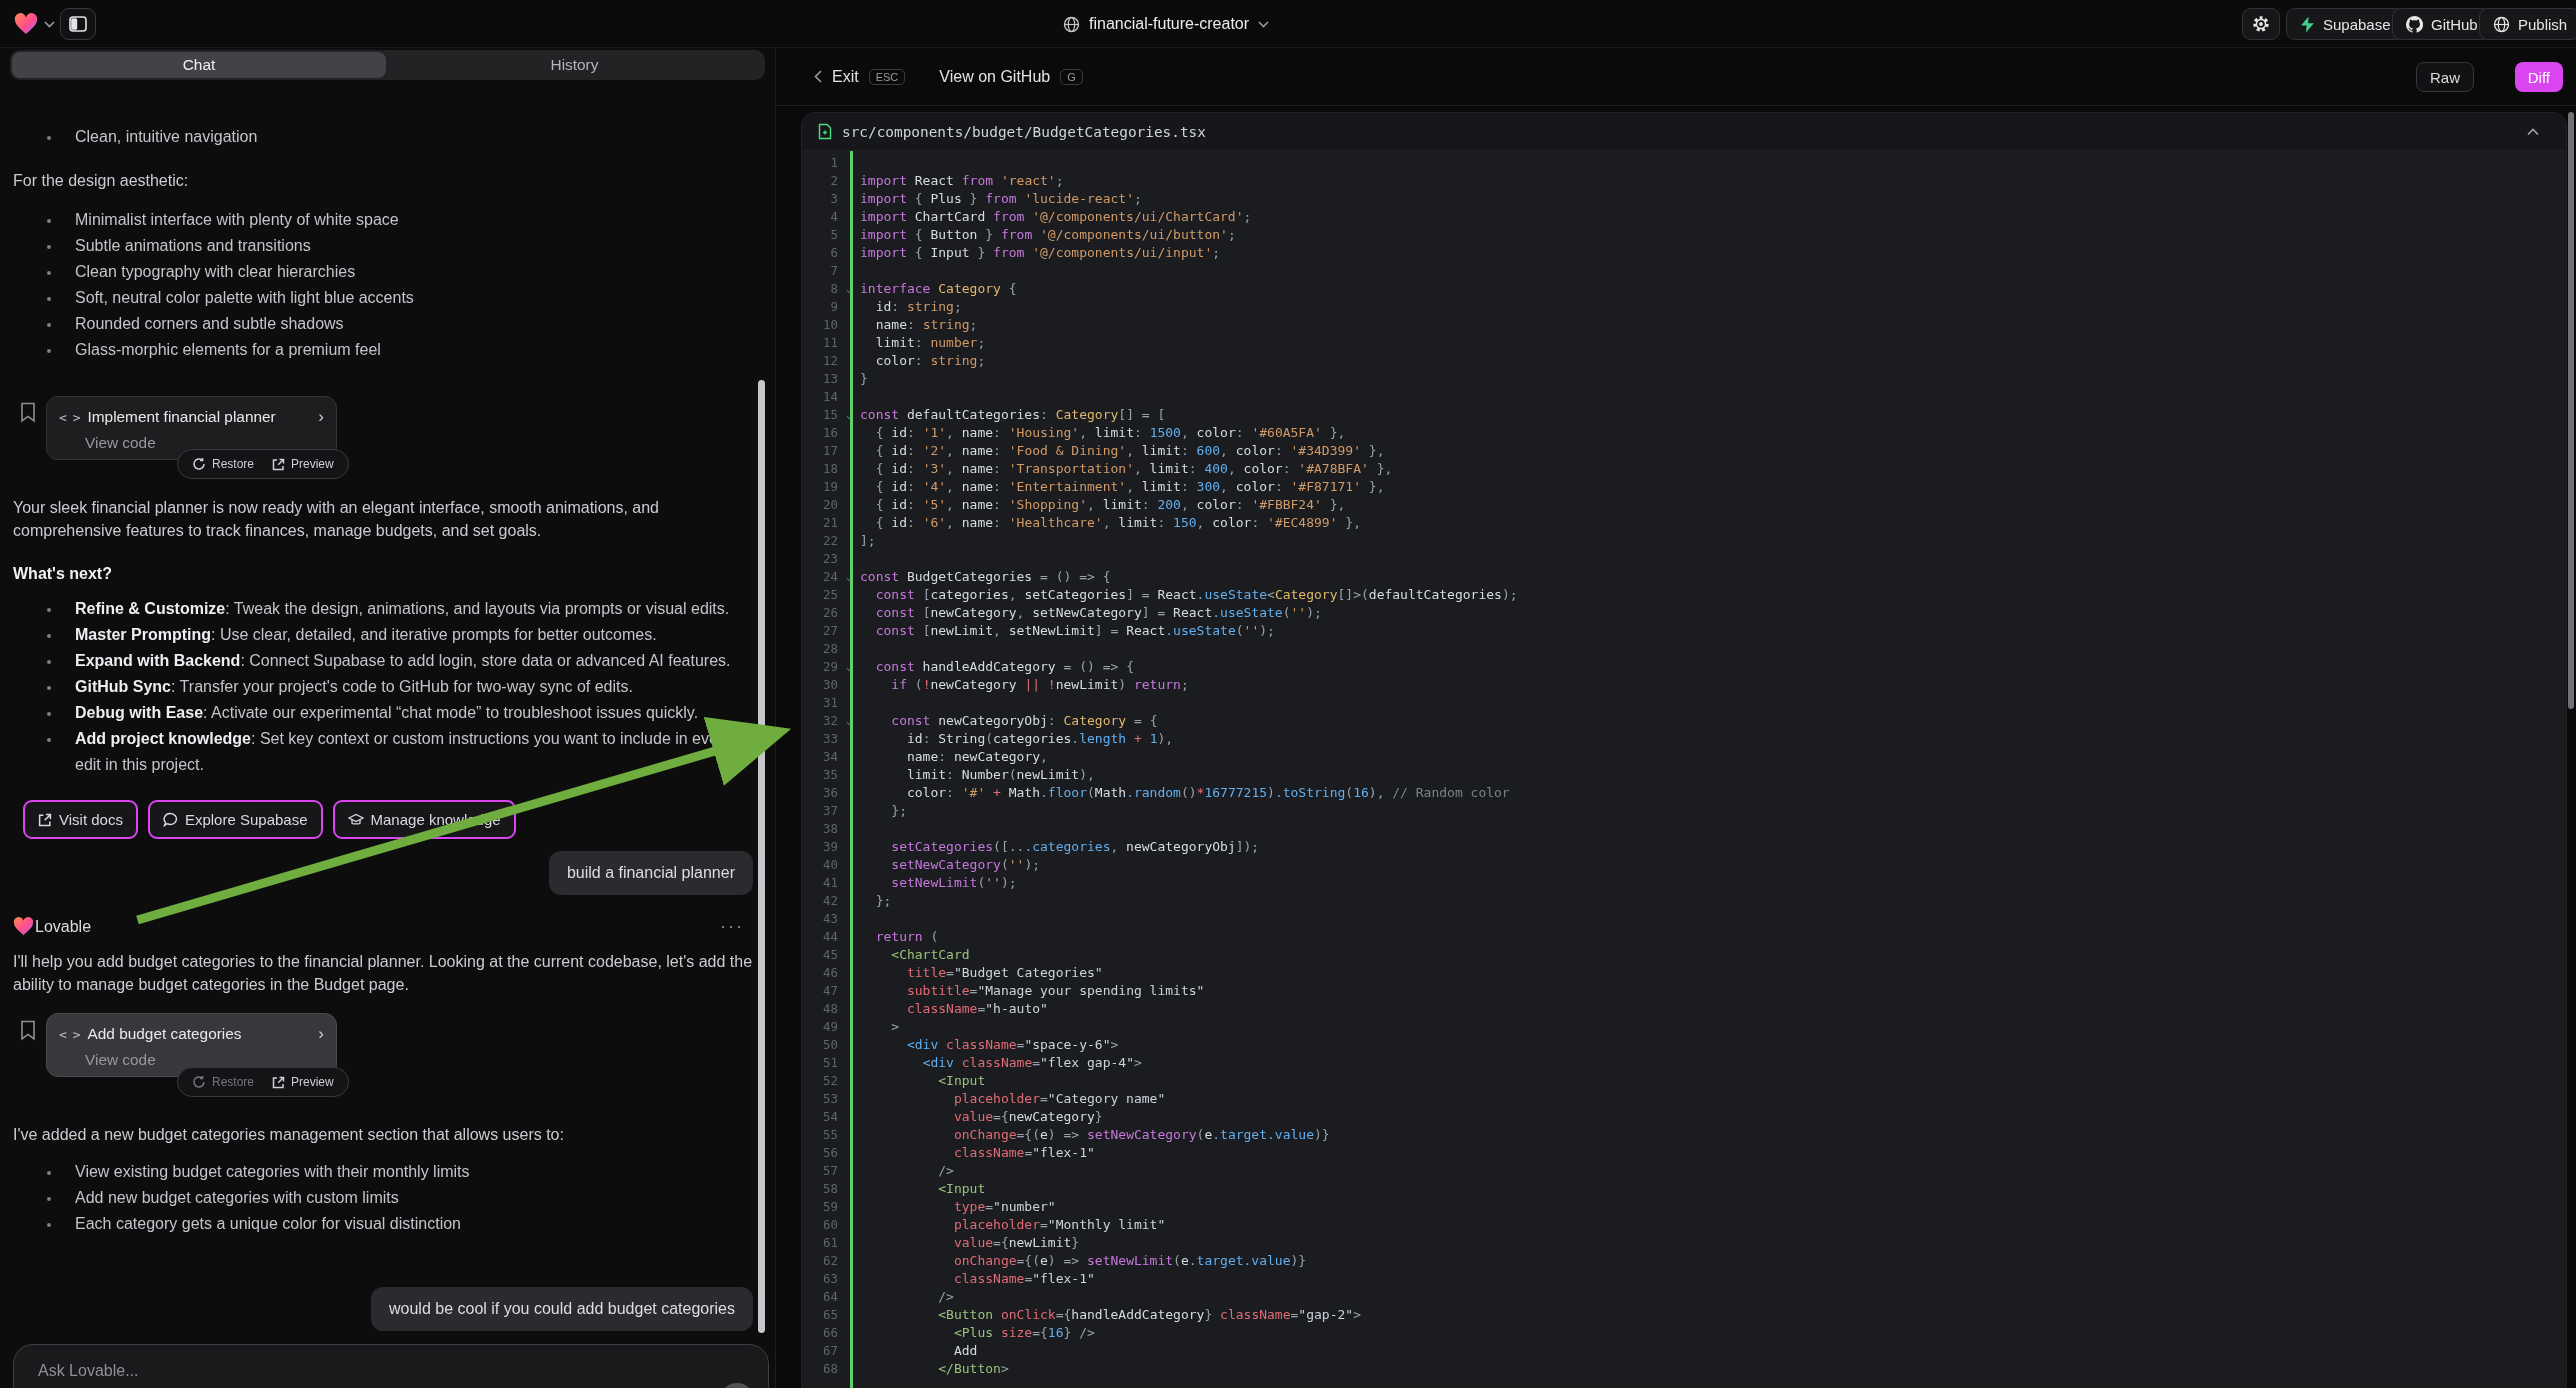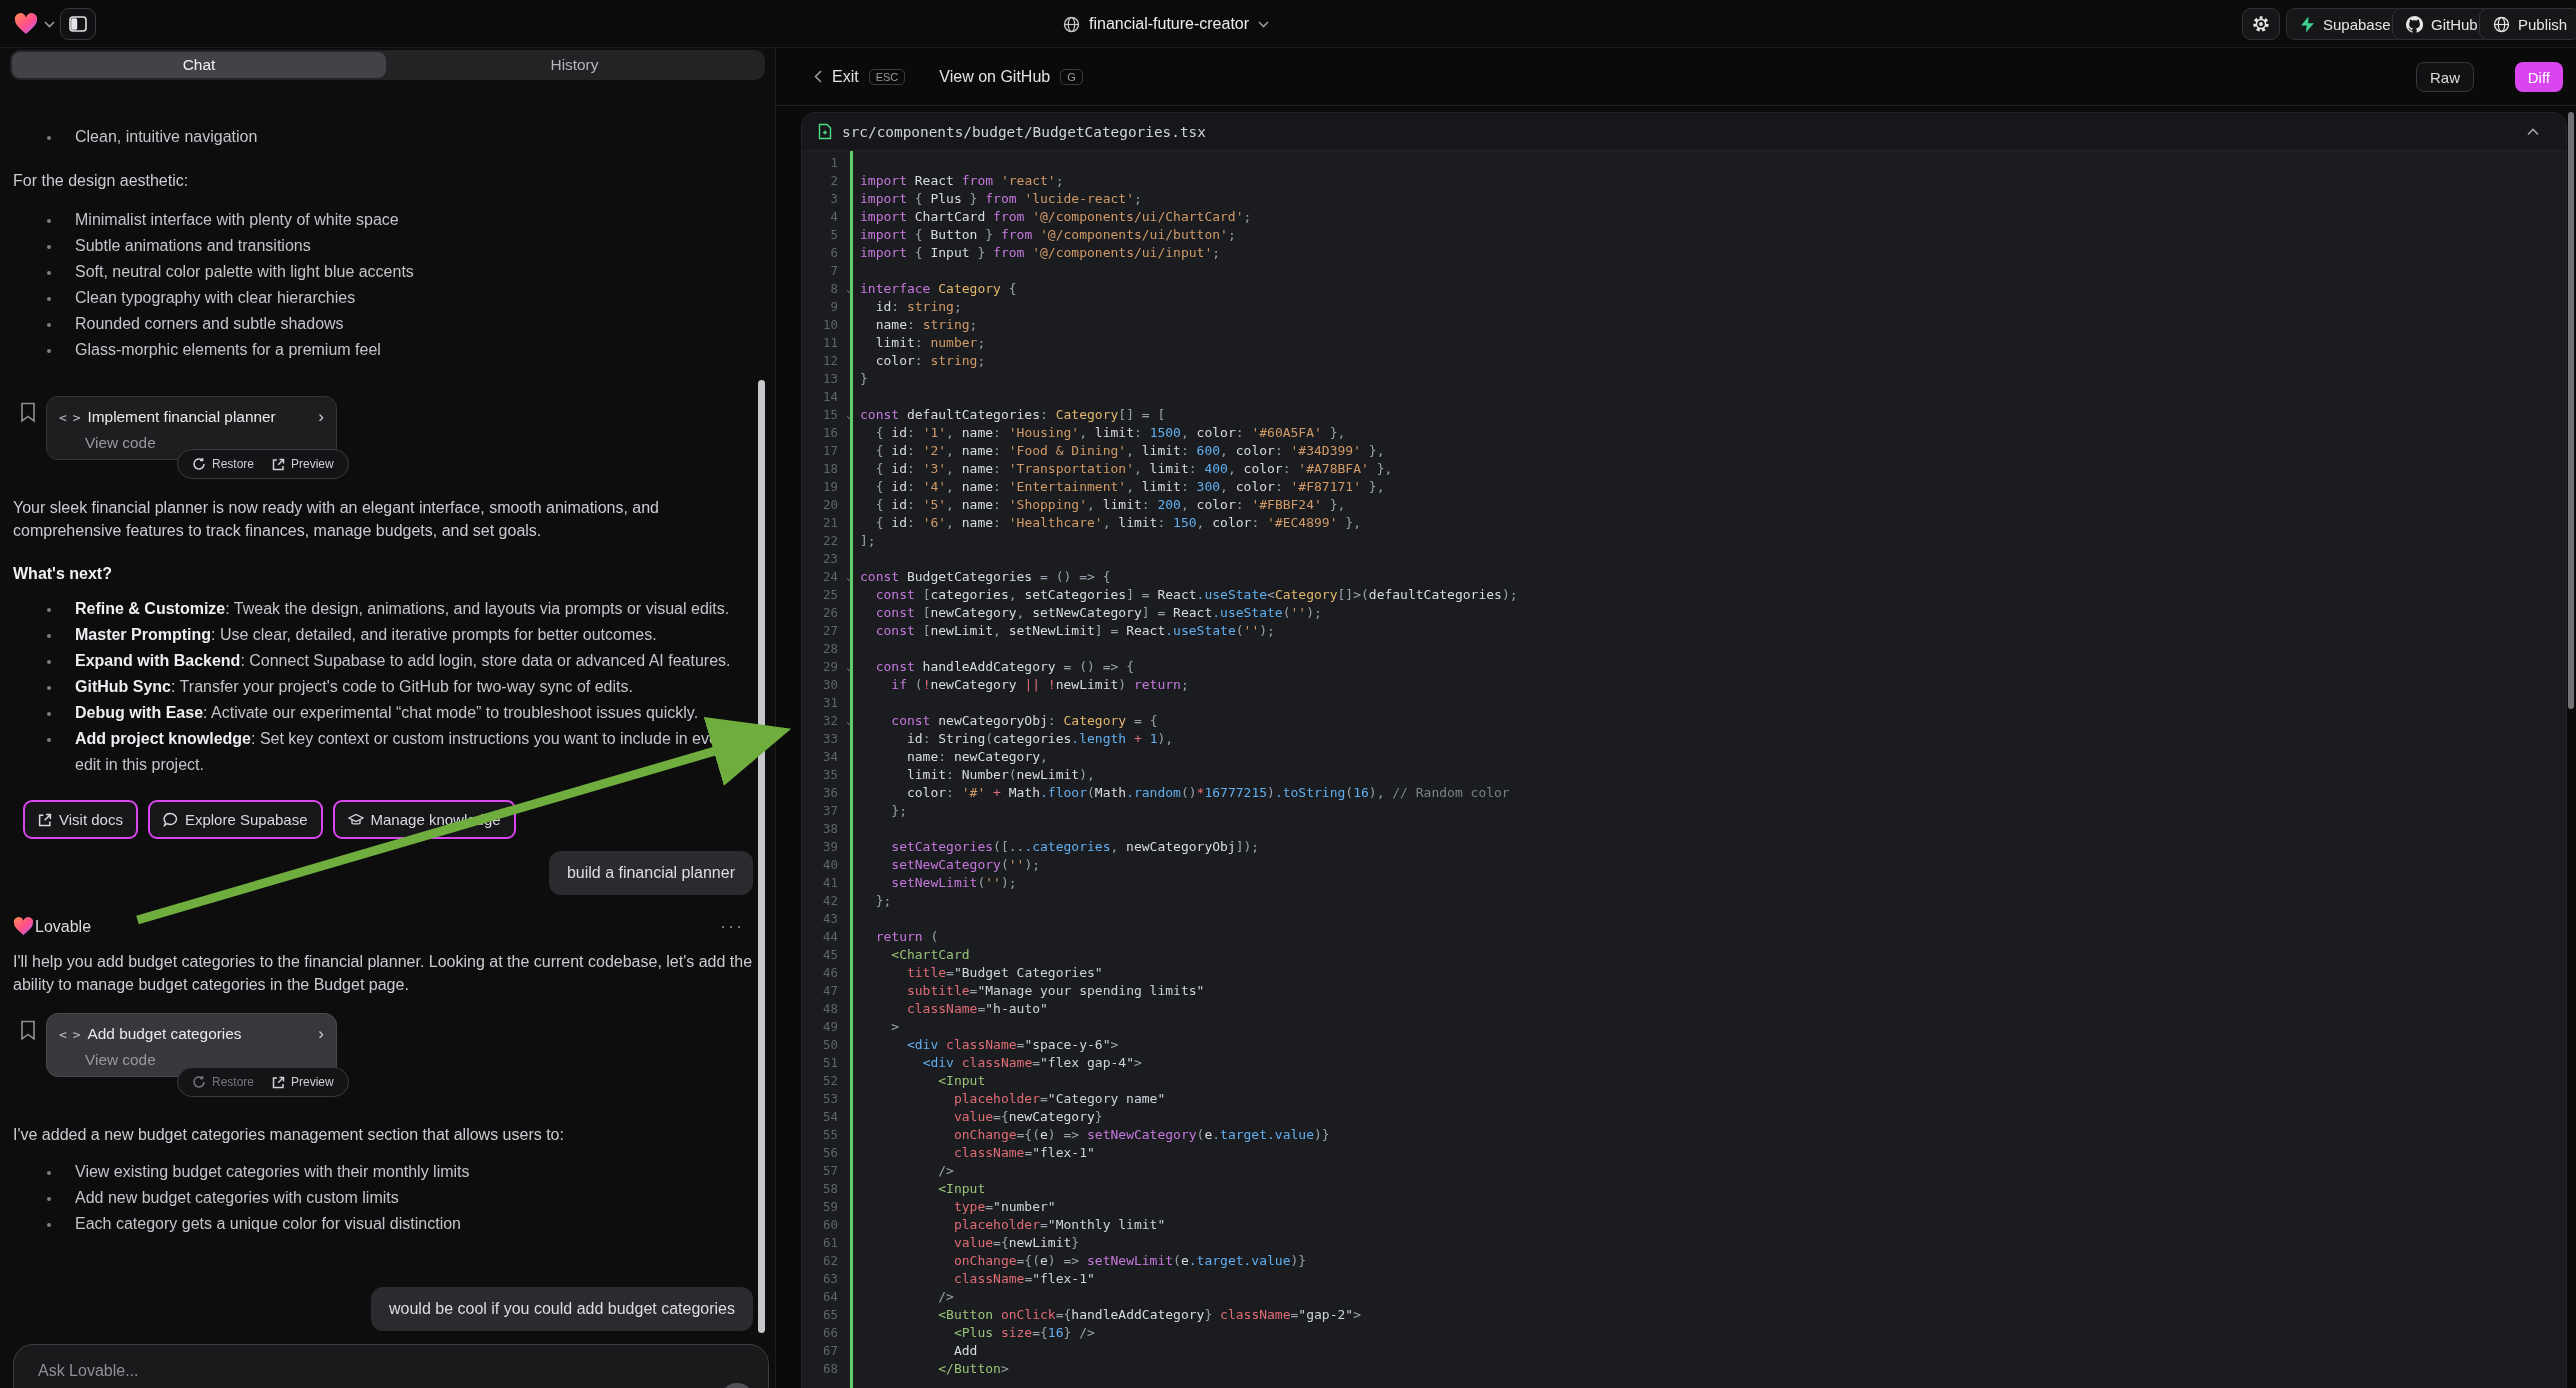--- a/index.html
+++ b/index.html
@@ -192,22 +192,22 @@
 
   <ul class="abs blist" style="top:76px">
     <li><span>Clean, intuitive navigation</span></li>
   </ul>
 
   <div class="abs msg" style="top:121px">For the design aesthetic:</div>
 
   <ul class="abs blist" style="top:159px">
     <li><span>Minimalist interface with plenty of white space</span></li>
     <li><span>Subtle animations and transitions</span></li>
+    <li><span>Clean typography with clear hierarchies</span></li>
     <li><span>Soft, neutral color palette with light blue accents</span></li>
-    <li><span>Clean typography with clear hierarchies</span></li>
     <li><span>Rounded corners and subtle shadows</span></li>
     <li><span>Glass-morphic elements for a premium feel</span></li>
   </ul>
 
   <span class="abs bookmark" style="top:354px">
       <svg class="ic" width="16" height="21" viewBox="0 0 16 21">
         <path d="M2 1.5 H14 V19 L8 14.4 L2 19 Z" fill="none" stroke="#8e8f95" stroke-width="1.6"></path>
       </svg>
     </span>
   <div id="vcard1" class="abs vcard" style="top:348px">

